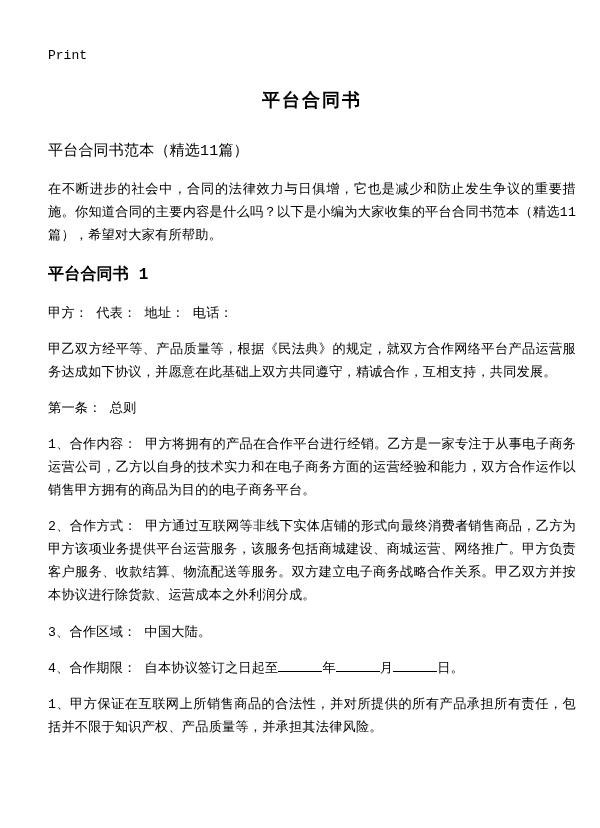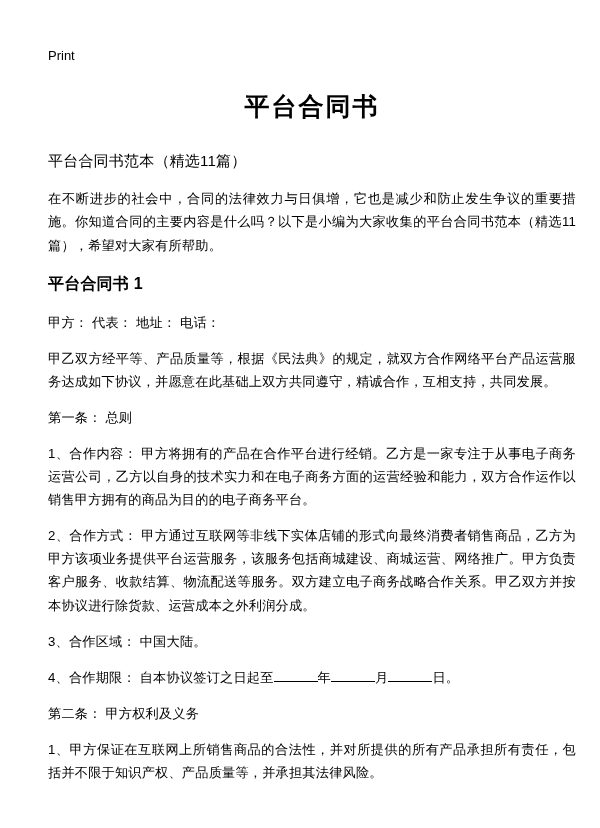--- a/index.html
+++ b/index.html
@@ -13,32 +13,33 @@
     font-family: "Liberation Sans", sans-serif;
     color: #000000;
     overflow: hidden;
   }
   .page {
     position: relative;
     width: 600px;
     height: 828px;
     box-sizing: border-box;
     padding: 46px 24px 0 48px;
+    font-family: Liberation Mono, monospace;
   }
   .print-link {
     font-size: 13px;
     line-height: 1.2;
     color: #000;
     margin: 0 0 26px 0;
     cursor: pointer;
     display: inline-block;
   }
   .doc-title {
     text-align: center;
-    font-size: 25px;
+    font-size: 18px;
     font-weight: bold;
     letter-spacing: 2px;
     margin: 0 0 26px 0;
     line-height: 1.3;
   }
   p {
     margin: 0 0 13px 0;
     font-size: 13.2px;
     line-height: 1.75;
     text-align: justify;
@@ -85,21 +86,20 @@
   <p>第一条：  总则</p>
 
   <p>1、合作内容：  甲方将拥有的产品在合作平台进行经销。乙方是一家专注于从事电子商务运营公司，乙方以自身的技术实力和在电子商务方面的运营经验和能力，双方合作运作以销售甲方拥有的商品为目的的电子商务平台。</p>
 
   <p>2、合作方式：  甲方通过互联网等非线下实体店铺的形式向最终消费者销售商品，乙方为甲方该项业务提供平台运营服务，该服务包括商城建设、商城运营、网络推广。甲方负责客户服务、收款结算、物流配送等服务。双方建立电子商务战略合作关系。甲乙双方并按本协议进行除货款、运营成本之外利润分成。</p>
 
   <p>3、合作区域：  中国大陆。</p>
 
   <p><span>4、合作期限：  自本协议签订之日起至</span><span class="blank-line"></span><span>年</span><span class="blank-line"></span><span>月</span><span class="blank-line"></span><span>日。</span></p>
 
-  <p>第二条：  甲方权利及义务</p>
 
   <p>1、甲方保证在互联网上所销售商品的合法性，并对所提供的所有产品承担所有责任，包括并不限于知识产权、产品质量等，并承担其法律风险。</p>
 
   
 
   
 
 </div>
 
 </body></html>

